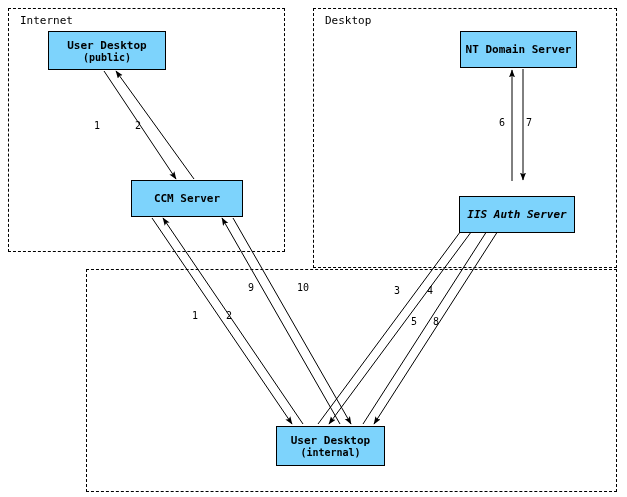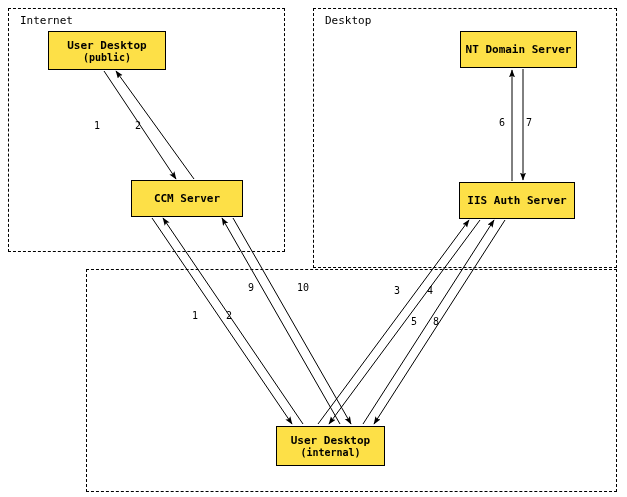--- a/index.html
+++ b/index.html
@@ -21,21 +21,21 @@
     font-family:"DejaVu Sans Mono","Liberation Mono",monospace;
     font-size:11px;
     color:#000000;
     white-space:nowrap;
     letter-spacing:0px;
   }
   .node{
     position:absolute;
     border:1px solid #000000;
     box-sizing:border-box;
-    background:#fde047;
+    background:#7dd3fc;
     display:flex;
     flex-direction:column;
     align-items:center;
     justify-content:center;
     z-index:5;
   }
   .node-title{
     font-family:"DejaVu Sans Mono","Liberation Mono",monospace;
     font-size:11px;
     font-weight:bold;
@@ -120,21 +120,21 @@
   </div>
 
   <div class="node" style="left:131px;top:180px;width:112px;height:37px;">
     <div class="node-title">CCM Server</div>
   </div>
 
   <div class="node" style="left:460px;top:31px;width:117px;height:37px;">
     <div class="node-title">NT Domain Server</div>
   </div>
 
-  <div class="node" style="left:459px;top:182px;width:116px;height:37px;">
+  <div class="node" style="left:459px;top:196px;width:116px;height:37px;font-style:italic;">
     <div class="node-title">IIS Auth Server</div>
   </div>
 
   <div class="node" style="left:276px;top:426px;width:109px;height:40px;">
     <div class="node-title">User Desktop</div>
     <div class="node-sub">(internal)</div>
   </div>
 
   <div class="edge-label" style="left:94px;top:120px;">1</div>
   <div class="edge-label" style="left:135px;top:120px;">2</div>

